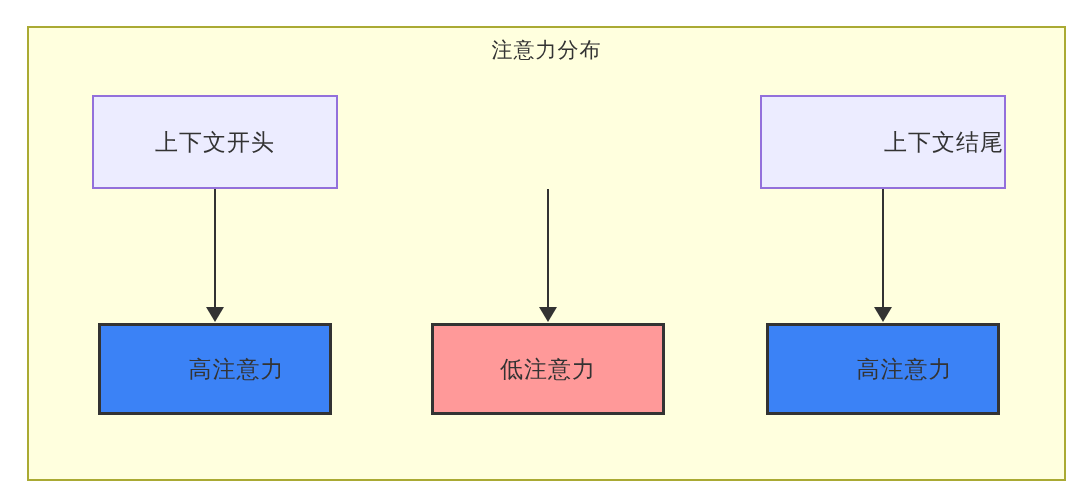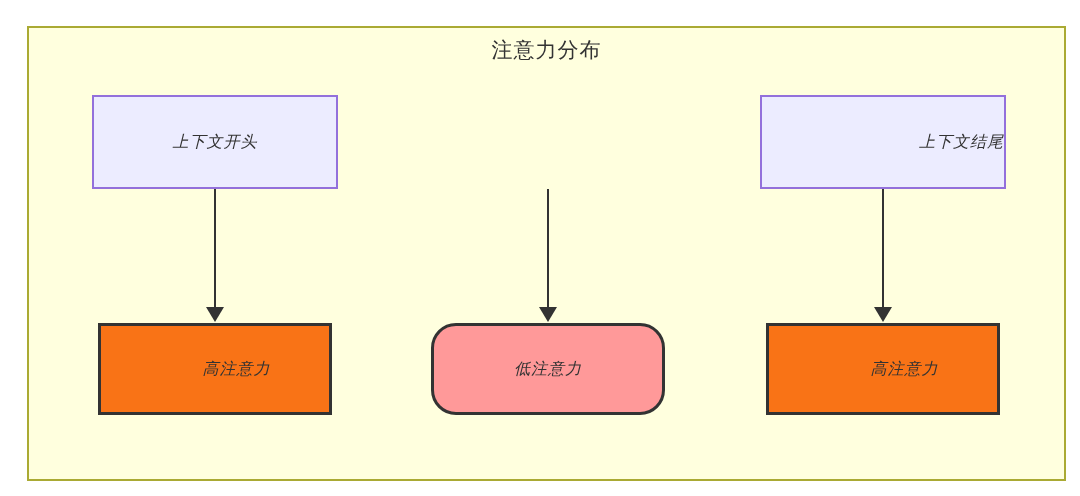--- a/index.html
+++ b/index.html
@@ -33,47 +33,46 @@
     font-size: 21px;
     color: #333333;
     letter-spacing: 1px;
   }
   .node {
     position: absolute;
     display: flex;
     align-items: center;
     justify-content: center;
     box-sizing: border-box;
-    font-size: 16px;
+    font-size: 23px;
     color: #333333;
     letter-spacing: 1px;
-    font-style: italic;
   }
   .node.top {
     top: 67px;
     width: 246px;
     height: 94px;
     background: #ececff;
     border: 2px solid #9370db;
   }
   .node.bottom {
     top: 295px;
     width: 234px;
     height: 92px;
     border: 3px solid #333333;
   }
-  .node.level-high { background: #f97316; padding-left: 43px; }
+  .node.level-high { background: #3b82f6; padding-left: 43px; }
   .node.level-low  { background: #ff9999; }
 
   .top-a { left: 63px; }
   .top-b { left: 396px; }
   .top-c { left: 731px; justify-content: flex-end; }
 
   .bottom-a { left: 69px; }
-  .bottom-b { left: 402px; border-radius: 25px; }
+  .bottom-b { left: 402px; }
   .bottom-c { left: 737px; }
 
   .arrow {
     position: absolute;
     top: 161px;
     width: 24px;
     height: 134px;
   }
   .arrow-a { left: 174px; }
   .arrow-b { left: 507px; }

